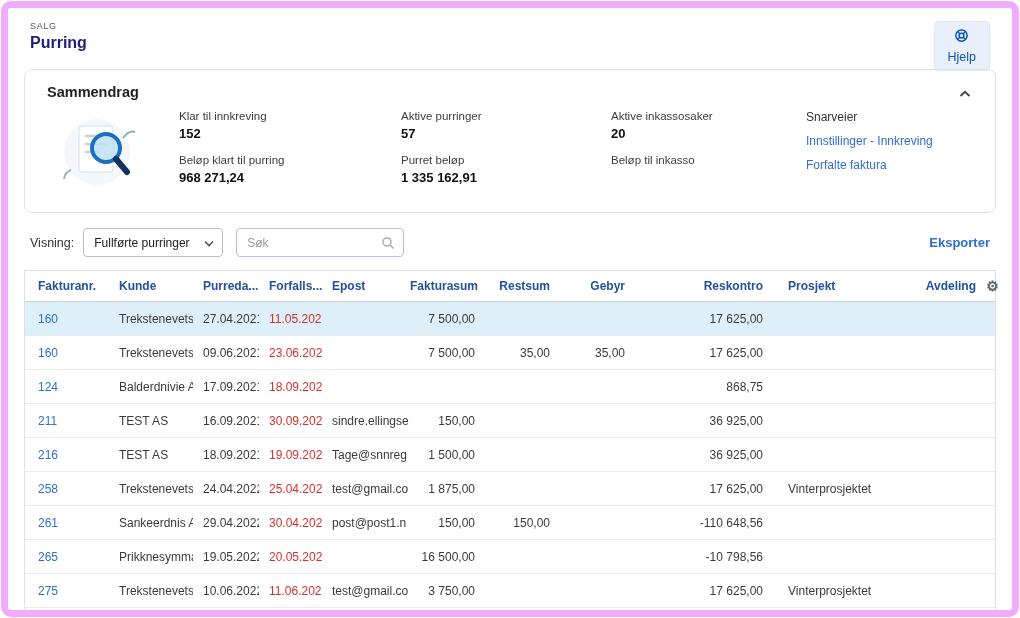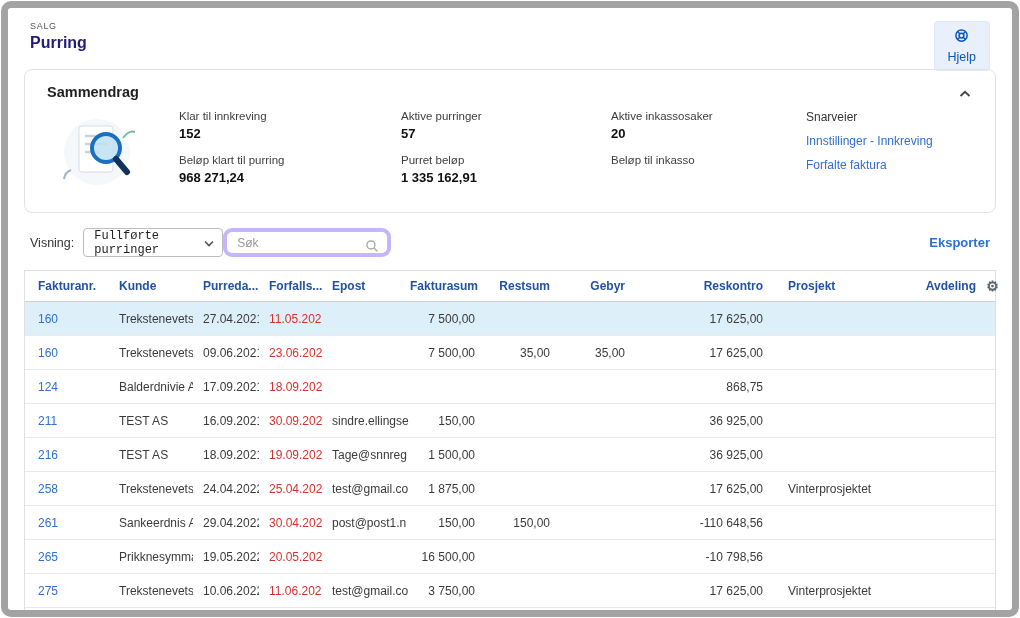--- a/index.html
+++ b/index.html
@@ -1,17 +1,17 @@
 <!DOCTYPE html>
 <html><head>
 <meta charset="utf-8">
 <style>
   html,body{margin:0;padding:0;width:1020px;height:618px;overflow:hidden;background:#fff;
     font-family:"Liberation Sans",sans-serif;}
-  .frame{position:absolute;left:1px;top:1px;width:1018px;height:616px;background:#a3a3a3;border-radius:10px;}
+  .frame{position:absolute;left:1px;top:1px;width:1018px;height:616px;background:#f0abfc;border-radius:10px;}
   .page{position:absolute;left:7px;top:7px;right:7px;bottom:7px;background:#fff;border-radius:3px;overflow:hidden;}
 
   
   .page-header{position:relative;padding:13px 22px 0;}
   .eyebrow{font-size:9px;color:#555;letter-spacing:.7px;}
   .page-title{font-size:16px;font-weight:700;color:#221c78;margin-top:3px;}
   .help-btn{position:absolute;top:13px;right:22px;display:flex;align-items:center;gap:7px;
     background:#e9effb;border:1px solid #e0e8f8;border-radius:4px;padding:6px 13px;
     color:#0a58ba;font-size:12.5px;cursor:pointer;flex-direction:column;}
 
@@ -25,23 +25,23 @@
   .stat-col.c1{width:222px}.stat-col.c2{width:210px}.stat-col.c3{width:195px}
   .stat-label{font-size:11.5px;color:#3d3d3d;margin:2px 0 4px;}
   .stat-value{font-size:13px;font-weight:700;color:#101010;margin-bottom:13px;}
   .shortcuts-title{font-size:12px;color:#333;margin:2px 0 0;}
   .shortcut-link{display:block;color:#2e6fd0;font-size:12px;margin-top:10px;text-decoration:none;cursor:pointer;}
 
   
   .controls{display:flex;align-items:center;margin:15px 22px 13px;}
   .view-label{font-size:12.5px;color:#333;margin-right:9px;}
   .select{position:relative;width:140px;height:29px;border:1px solid #bdbdbd;border-radius:4px;
-    display:flex;align-items:center;padding:0 24px 0 10px;font-size:12px;color:#222;cursor:pointer;background:#fff;box-sizing:border-box;font-family:Liberation Mono, monospace;}
+    display:flex;align-items:center;padding:0 24px 0 10px;font-size:12px;color:#222;cursor:pointer;background:#fff;box-sizing:border-box;}
   .select svg{position:absolute;right:8px;top:11px;}
-  .search{position:relative;width:168px;height:29px;border:4px solid #c4b5fd;border-radius:9px;box-sizing:border-box;background:#fff;}
+  .search{position:relative;margin-left:13px;width:168px;height:29px;border:1px solid #c4b5fd;border-radius:4px;box-sizing:border-box;background:#fff;}
   .search input{border:0;outline:0;width:calc(100% - 30px);height:100%;padding:0 0 0 10px;
     font-size:12px;font-family:inherit;color:#333;background:transparent;}
   .search input::placeholder{color:#9a9a9a;}
   .search svg{position:absolute;right:8px;top:7px;}
   .spacer{flex:1;}
   .export-link{color:#2e6fd0;font-size:13px;font-weight:700;cursor:pointer;text-decoration:none;}
 
   
   .table{margin:0 16px;border:1px solid #dfdfdf;border-bottom:0;
     --cols:84px 84px 66px 63px 88px 68px 75px 75px 138px 150px 60px 33px;}

